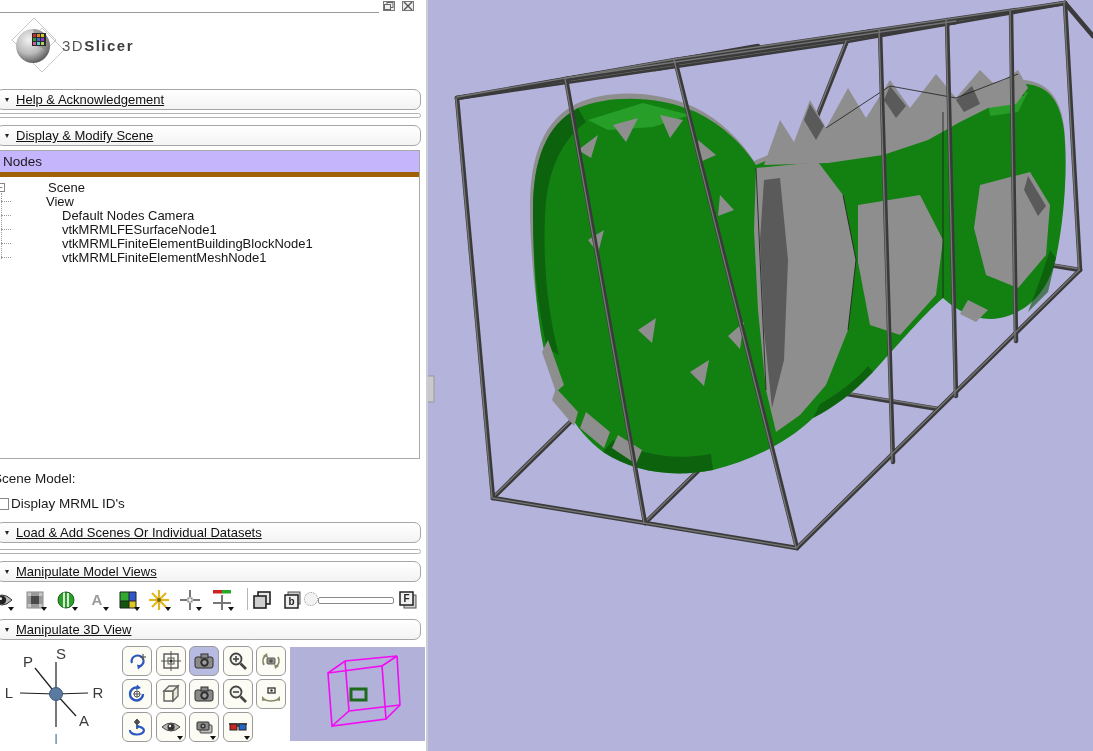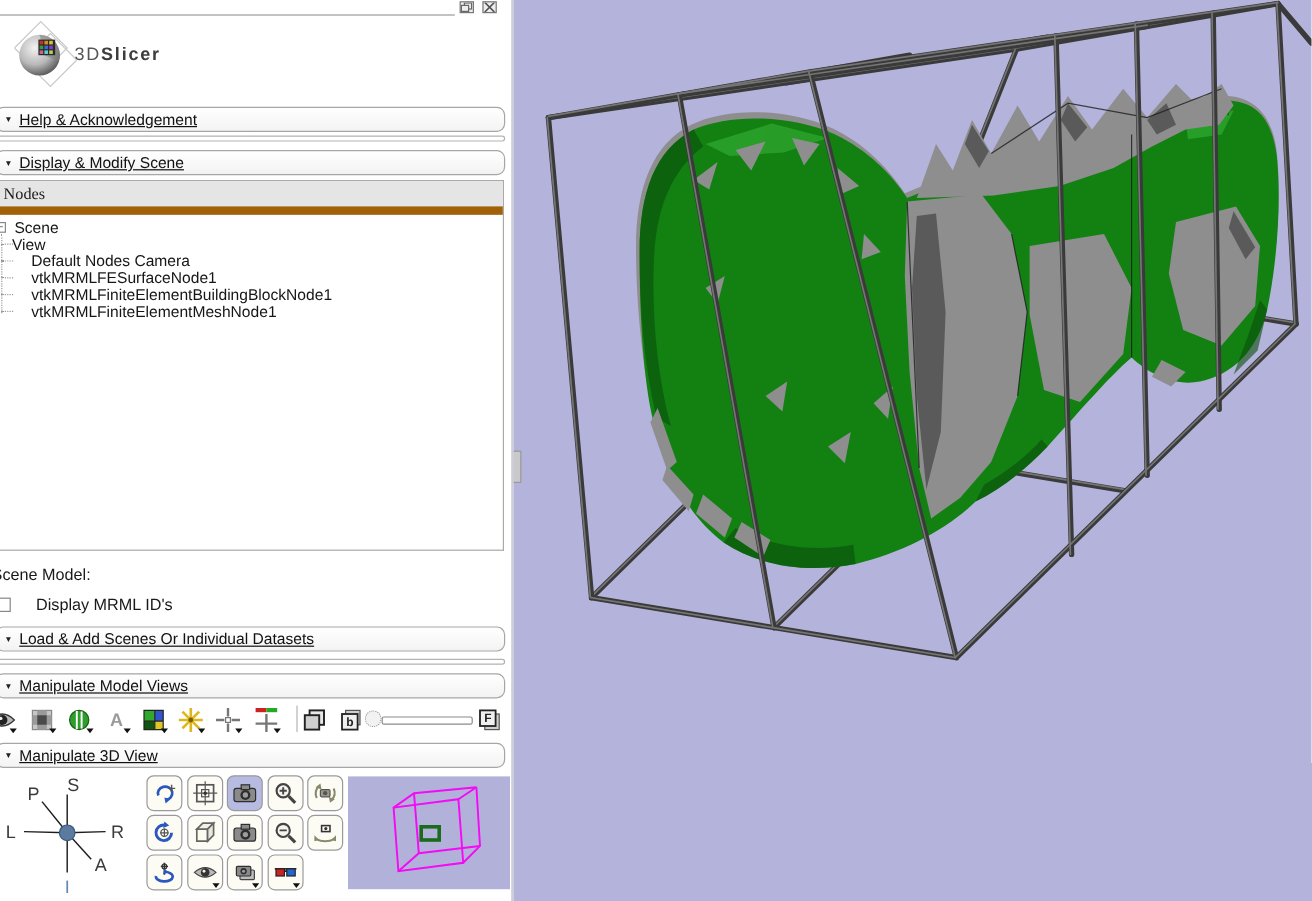--- a/index.html
+++ b/index.html
@@ -20,41 +20,41 @@
        align-items:center;box-sizing:border-box;}
   .hdr .arrow{font-size:8px;color:#222;margin-left:8px;line-height:1;}
   .hdr .lbl{margin-left:7px;font-size:13px;color:#111;text-decoration:underline;}
   .slit{position:absolute;left:-4px;width:425px;height:5px;border:1px solid #b3b3b3;
         border-radius:3px;box-sizing:border-box;background:#fff;}
   
   .tree-panel{position:absolute;left:0;top:150px;width:420px;height:309px;background:#fff;
               border-top:1px solid #a9a9a9;border-right:1px solid #a9a9a9;border-bottom:1px solid #a9a9a9;
               box-sizing:border-box;}
   .tree-header{height:21px;line-height:21px;padding-left:3px;font-size:13.5px;
-               border-bottom:7px solid #a16207;background:#e5e5e5;font-family:Liberation Serif, serif;}
+               border-bottom:5px solid #a16207;background:#c4b5fd;}
   .tree-rows{position:relative;}
-  .tree-row{position:absolute;font-size:13px;white-space:nowrap;color:#161616;}
+  .tree-row{position:absolute;font-size:13px;white-space:nowrap;color:#161616;margin-left:36px;}
   .tree-guide{position:absolute;border-left:1px dotted #9a9a9a;}
   .tree-stub{position:absolute;border-top:1px dotted #9a9a9a;}
   .expander{position:absolute;width:9px;height:9px;border:1px solid #888;background:#fff;
             font-size:8px;line-height:7px;text-align:center;color:#333;box-sizing:border-box;}
   
   .scene-model-label{position:absolute;left:-7px;top:471px;font-size:13.5px;}
   .combo{position:absolute;left:210px;top:467px;width:213px;height:23px;border:1px solid #8f8f8f;
          border-radius:5px;background:#fff;box-sizing:border-box;display:flex;align-items:center;}
   .combo .val{flex:1;padding-left:8px;font-size:13.5px;}
   .combo .spin{width:22px;height:100%;border-left:1px solid #a0a0a0;display:flex;flex-direction:column;
                align-items:center;justify-content:center;gap:2px;}
   .tri-up{width:0;height:0;border-left:4px solid transparent;border-right:4px solid transparent;
           border-bottom:5px solid #333;}
   .tri-dn{width:0;height:0;border-left:4px solid transparent;border-right:4px solid transparent;
           border-top:5px solid #333;}
   .chk{position:absolute;left:-3px;top:498px;width:12px;height:12px;border:1px solid #878787;
        background:#fff;box-sizing:border-box;}
-  .chk-label{position:absolute;left:30px;top:496px;font-size:13.5px;}
+  .chk-label{position:absolute;left:11px;top:496px;font-size:13.5px;}
   
   .slice-icon{position:absolute;top:588px;width:24px;height:24px;}
   .slice-sep{position:absolute;left:247px;top:588px;height:22px;border-left:1px solid #b5b5b5;}
   .caret{position:absolute;width:0;height:0;border-left:3.5px solid transparent;
          border-right:3.5px solid transparent;border-top:4px solid #111;}
   .slider-track{position:absolute;left:318px;top:597px;width:74px;height:5px;background:#fff;
                 border:1px solid #8a8a8a;border-radius:2px;}
   .slider-handle{position:absolute;left:304px;top:592px;width:14px;height:14px;border-radius:50%;
                  background:#f2f2f2;border:1px dotted #9a9a9a;box-sizing:border-box;}
   

